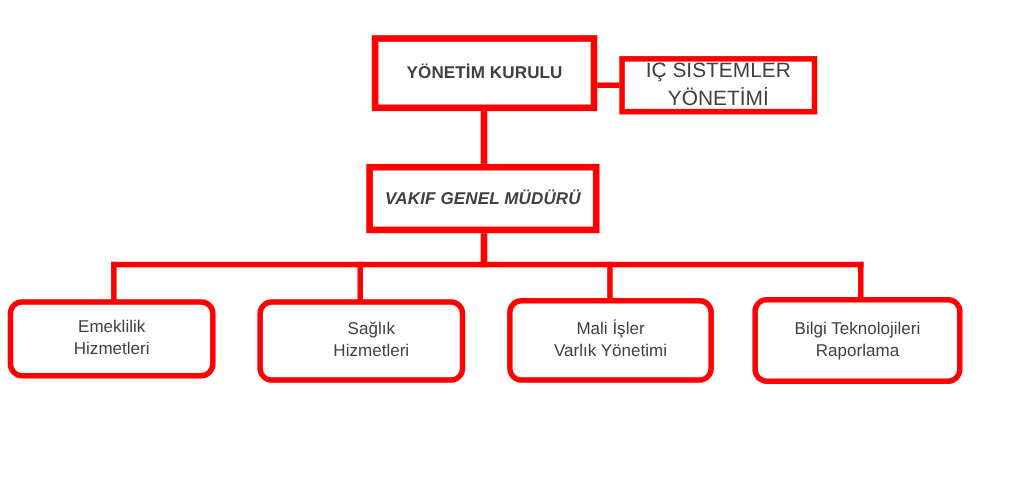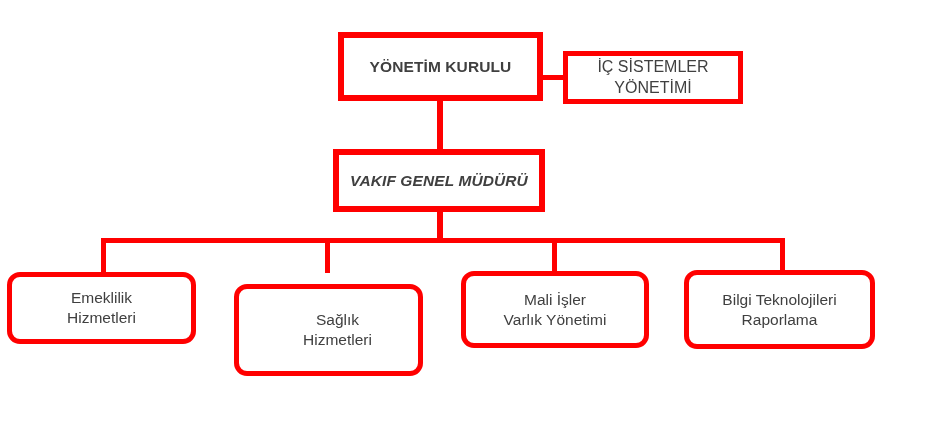--- a/index.html
+++ b/index.html
@@ -35,21 +35,21 @@
     white-space: pre-line;
     padding: 0 6px;
   }
   .level-1 {
     font-weight: bold;
     font-size: 15.5px;
     letter-spacing: 0.1px;
   }
   .level-1b {
     font-weight: normal;
-    font-size: 16px;
+    font-size: 19px;
   }
   .level-2 {
     font-weight: bold;
     font-size: 15.5px;
     letter-spacing: 0.1px;
   }
   .level-3 {
     font-weight: normal;
     font-size: 15.5px;
     border-radius: 13px;
@@ -89,21 +89,21 @@
 
   <div class="node-box level-2" style="left:333px; top:149px; width:212px; height:63px; border:6px solid #FF0000;font-style:italic;">
     <span class="node-label">VAKIF GENEL MÜDÜRÜ</span>
   </div>
 
   <div class="node-box level-3" style="left:7px; top:272px; width:189px; height:72px; border:5px solid #FF0000;">
     <span class="node-label">Emeklilik
 Hizmetleri</span>
   </div>
 
-  <div class="node-box level-3" style="left:234px; top:284px; width:189px; height:92px; border:5px solid #FF0000;padding-left:18px;">
+  <div class="node-box level-3" style="left:234px; top:272px; width:189px; height:76px; border:5px solid #FF0000;padding-left:18px;">
     <span class="node-label">Sağlık
 Hizmetleri</span>
   </div>
 
   <div class="node-box level-3" style="left:461px; top:271px; width:188px; height:77px; border:5px solid #FF0000;">
     <span class="node-label">Mali İşler
 Varlık Yönetimi</span>
   </div>
 
   <div class="node-box level-3" style="left:684px; top:270px; width:191px; height:79px; border:5px solid #FF0000;">

